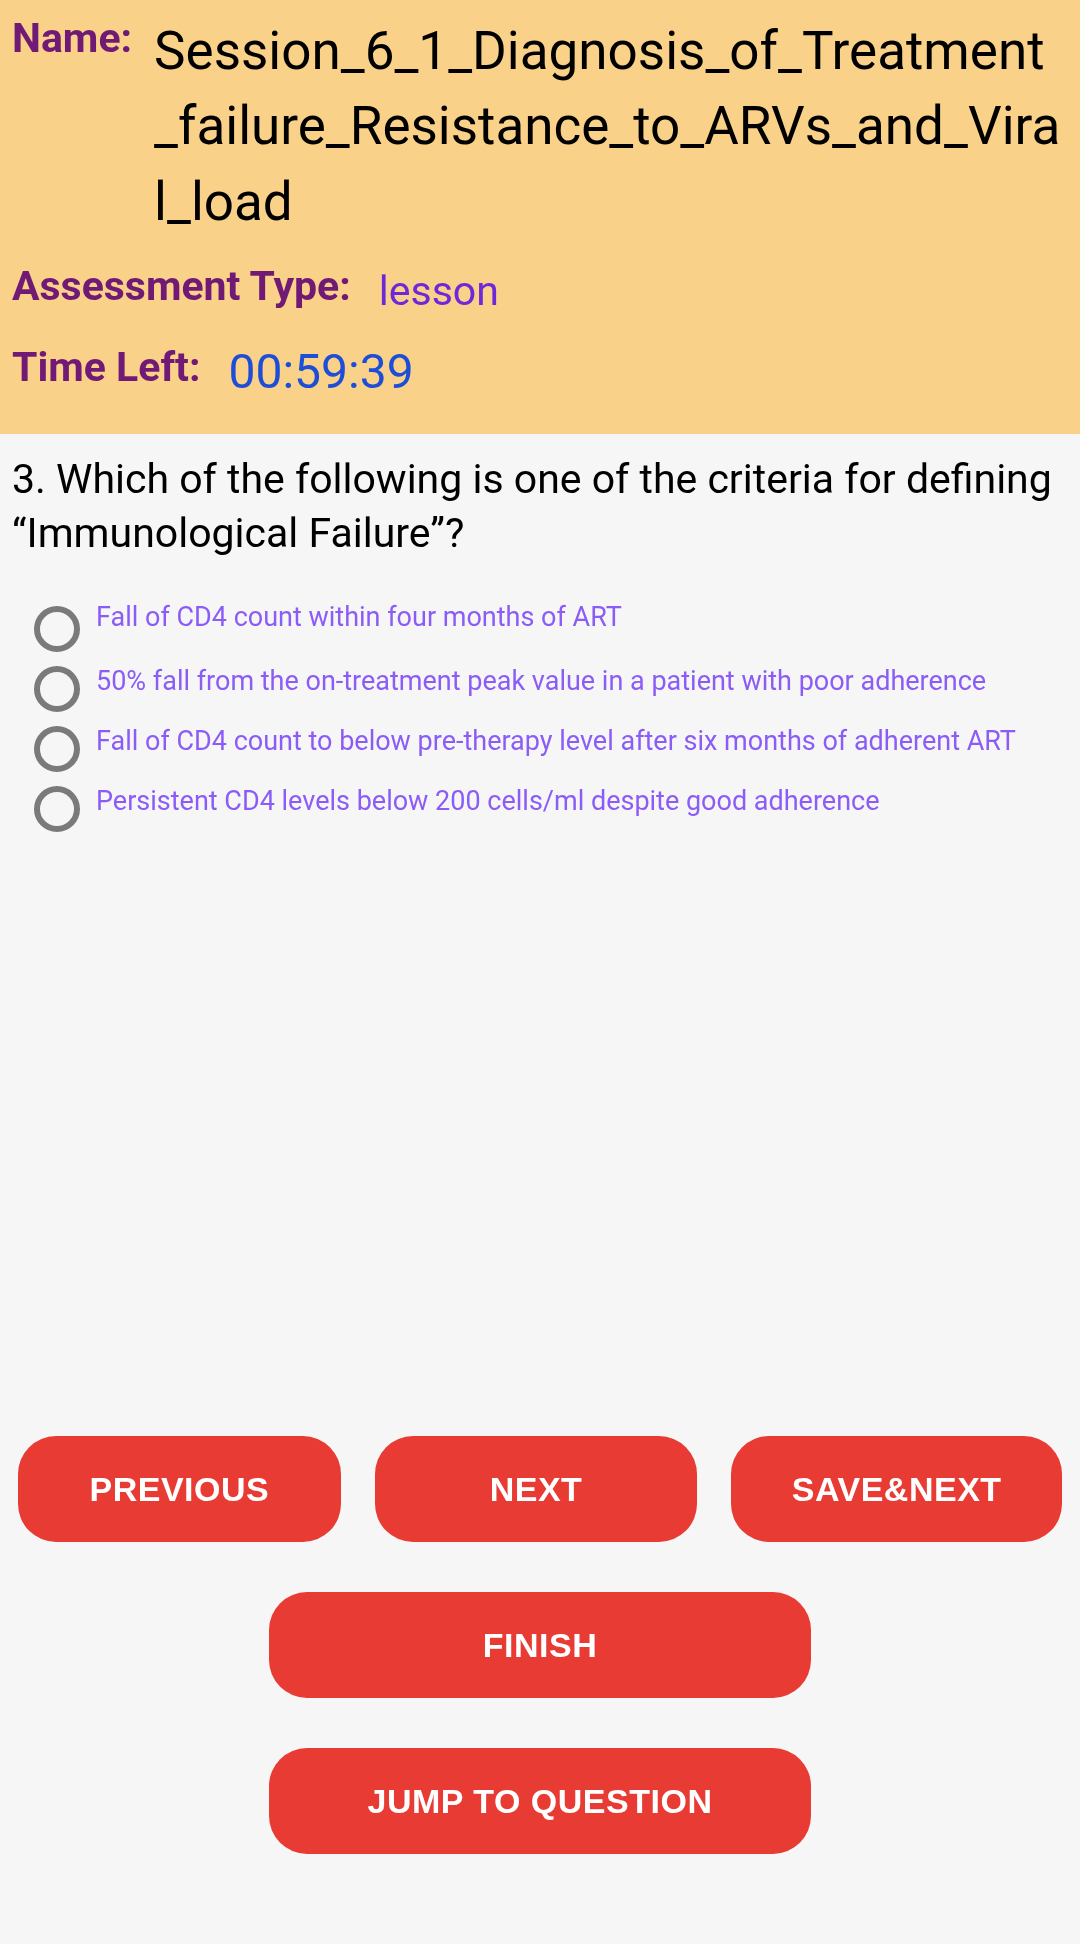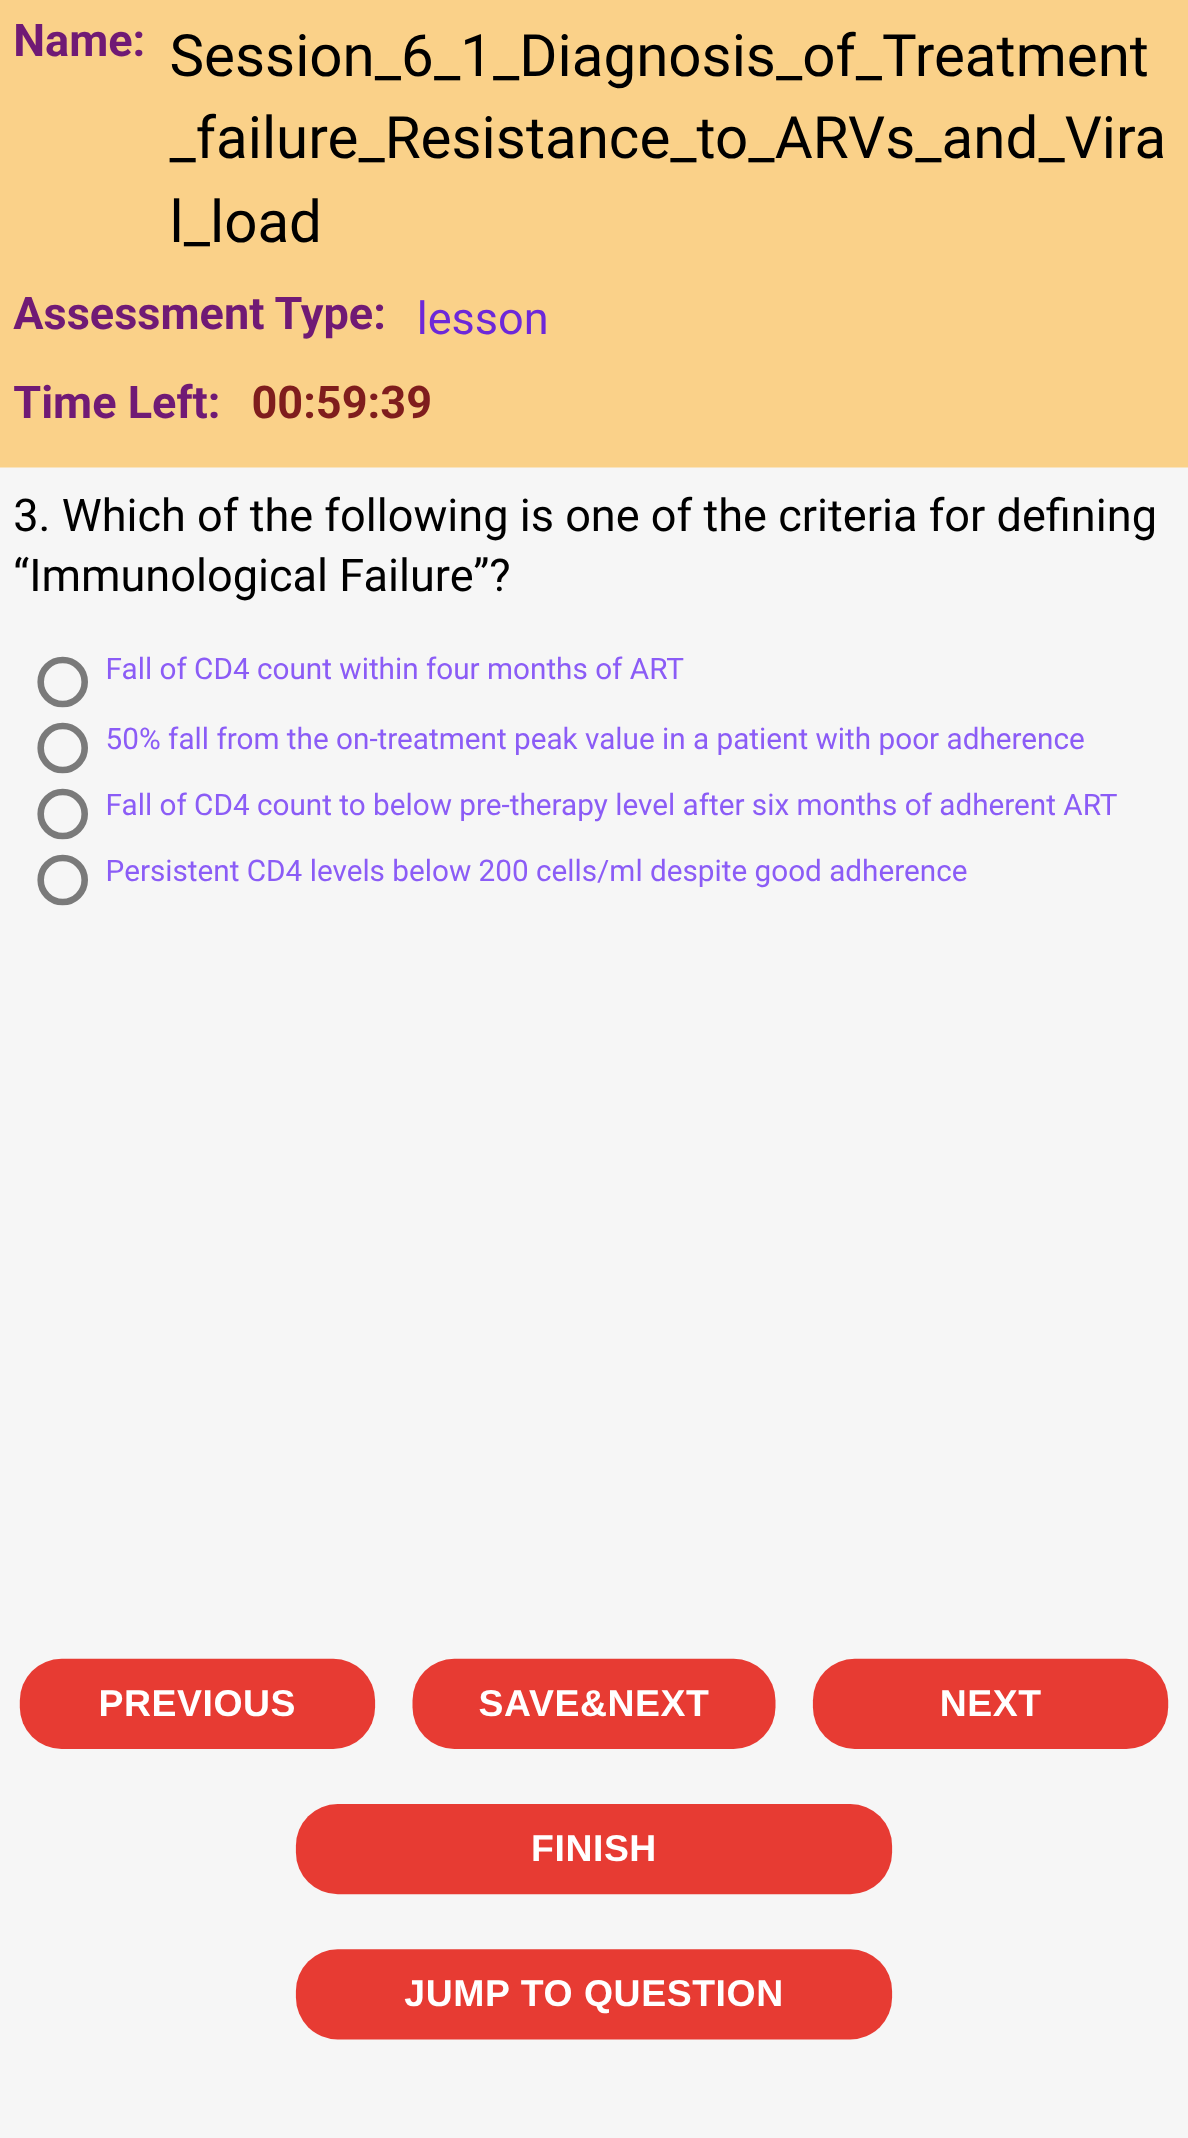--- a/index.html
+++ b/index.html
@@ -40,24 +40,23 @@
       line-height: 1.45;
     }
     .name-value {
       font-size: 53px;
       color: #000;
       margin-left: 22px;
       word-break: break-all;
       line-height: 1.42;
     }
     .time-value {
-      font-size: 41px;
-      color: #7f1d1d;
+      font-size: 48px;
+      color: #1d4ed8;
       margin-left: 28px;
-      font-weight: bold;
     }
     .question-area {
       padding: 18px 26px 0 12px;
     }
     .question-text {
       font-size: 41px;
       color: #000;
       line-height: 1.32;
       margin-bottom: 42px;
     }
@@ -103,21 +102,21 @@
       margin-bottom: 50px;
     }
     .btn {
       background: #e73b33;
       color: #fff;
       border: none;
       border-radius: 38px;
       font-size: 34px;
       font-weight: 700;
       letter-spacing: 0.5px;
-      height: 82px;
+      height: 106px;
       display: flex;
       align-items: center;
       justify-content: center;
       cursor: pointer;
     }
     .btn-small {
       flex: 1;
       min-width: 0;
     }
     .btn-prev { flex-basis: 234px; }
@@ -170,18 +169,18 @@
     <div class="option-row">
       <div class="radio"></div>
       <div class="option-text">Persistent CD4 levels below 200 cells/ml despite good adherence</div>
     </div>
   </div>
 </div>
 
 <div class="button-container">
   <div class="button-row-1">
     <button class="btn btn-small btn-prev">PREVIOUS</button>
+    <button class="btn btn-small btn-next">NEXT</button>
     <button class="btn btn-small btn-save">SAVE&amp;NEXT</button>
-    <button class="btn btn-small btn-next">NEXT</button>
   </div>
   <button class="btn btn-large">FINISH</button>
   <button class="btn btn-large">JUMP TO QUESTION</button>
 </div>
 
 </body></html>

